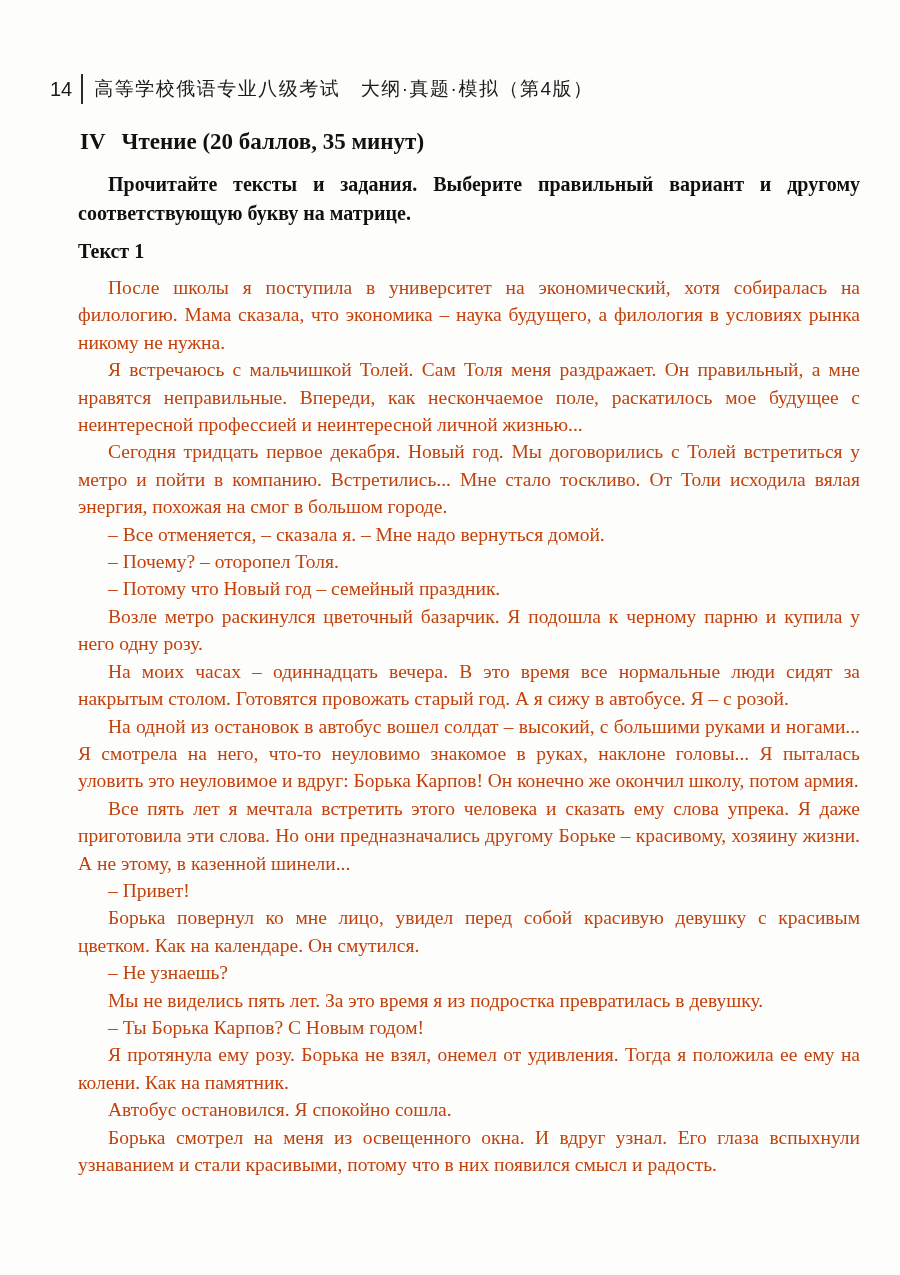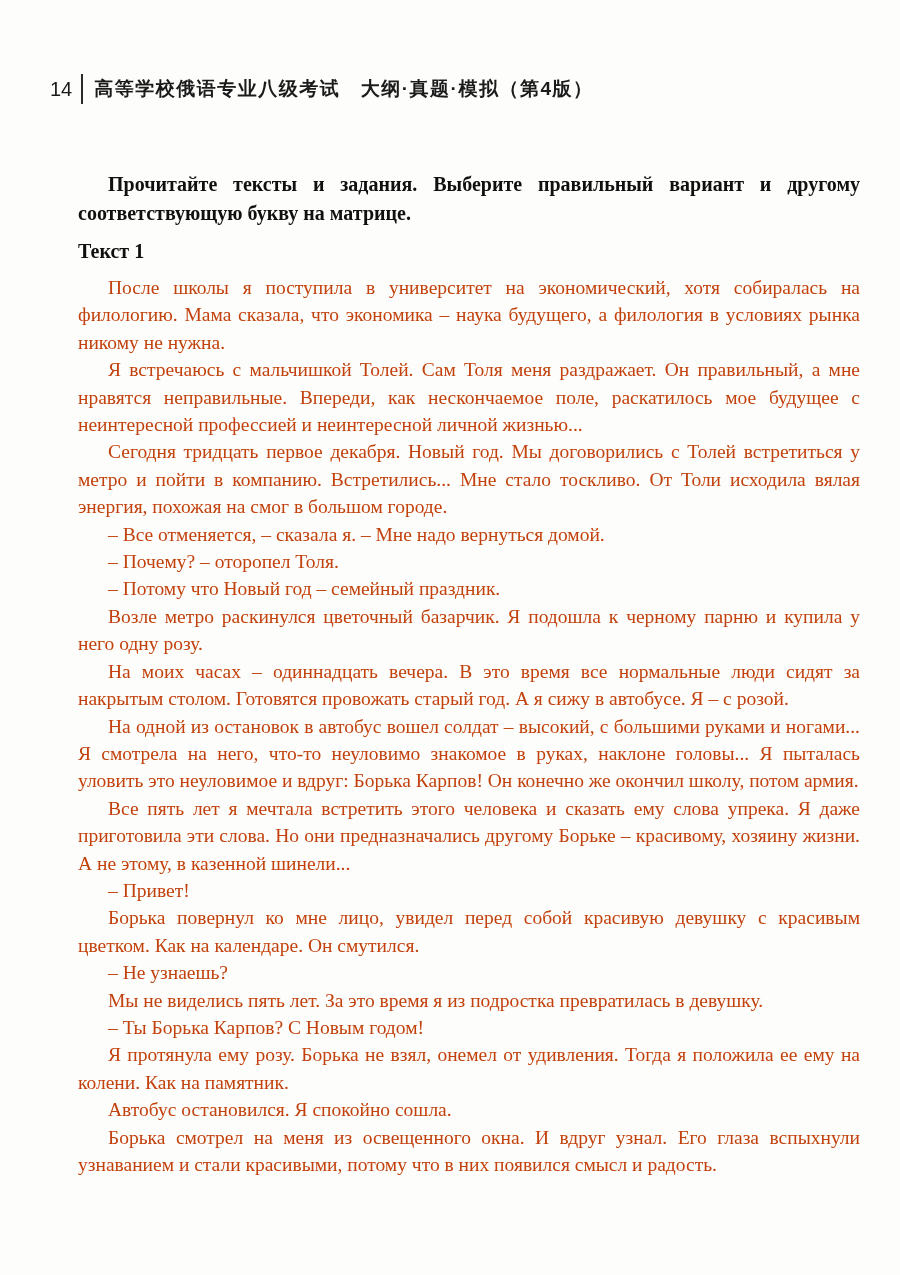--- a/index.html
+++ b/index.html
@@ -31,21 +31,21 @@
     margin-right: 9px;
   }
   .head-divider {
     width: 2px;
     height: 30px;
     background: #2a2a2a;
     margin-right: 11px;
   }
   .book-title {
     font-family: "Liberation Sans", "DejaVu Sans", sans-serif;
-    font-weight: 700;
+    font-weight: 400;
     font-size: 19px;
     letter-spacing: 1.5px;
     color: #1b1b1b;
     white-space: nowrap;
   }
   
   .section-heading {
     position: absolute;
     top: 129px;
     left: 80px;
@@ -102,20 +102,23 @@
 <body>
 
 <div class="page">
 
   <div class="running-head">
     <span class="page-number">14</span>
     <span class="head-divider"></span>
     <span class="book-title">高等学校俄语专业八级考试　大纲·真题·模拟（第4版）</span>
   </div>
 
+  <h1 class="section-heading">
+    <span class="numeral">IV</span><span>Чтение (20 баллов, 35 минут)</span>
+  </h1>
 
   <p class="instruction">Прочитайте тексты и задания. Выберите правильный вариант и другому соответствующую букву на матрице.</p>
 
   <h2 class="text-label">Текст 1</h2>
 
   <div class="reading-text">
     <p>После школы я поступила в университет на экономический, хотя собиралась на филологию. Мама сказала, что экономика – наука будущего, а филология в условиях рынка никому не нужна.</p>
     <p>Я встречаюсь с мальчишкой Толей. Сам Толя меня раздражает. Он правильный, а мне нравятся неправильные. Впереди, как нескончаемое поле, раскатилось мое будущее с неинтересной профессией и неинтересной личной жизнью...</p>
     <p>Сегодня тридцать первое декабря. Новый год. Мы договорились с Толей встретиться у метро и пойти в компанию. Встретились... Мне стало тоскливо. От Толи исходила вялая энергия, похожая на смог в большом городе.</p>
     <p>– Все отменяется, – сказала я. – Мне надо вернуться домой.</p>

